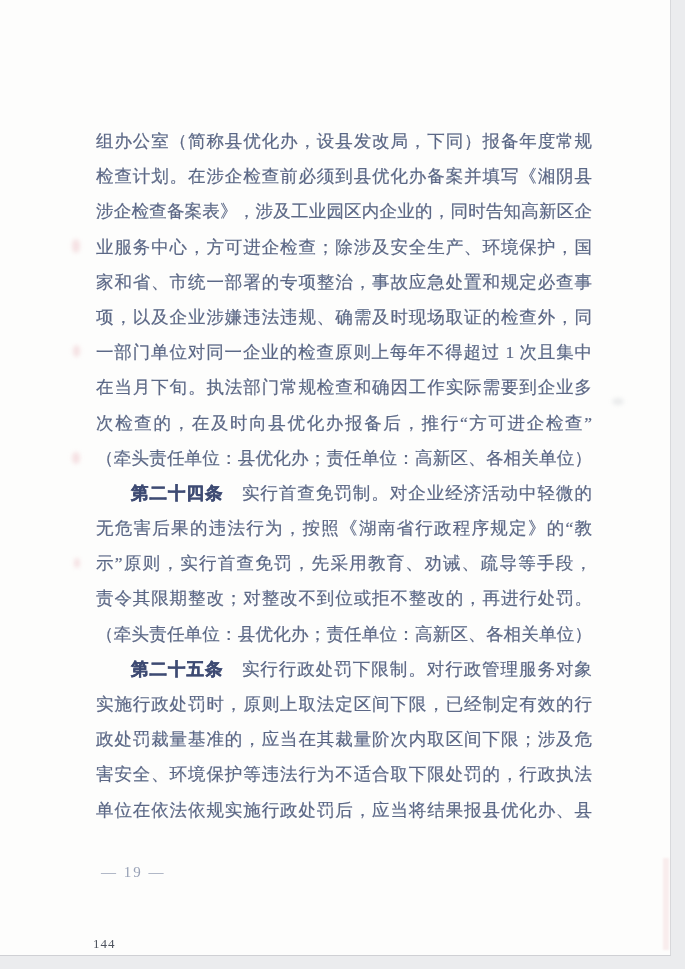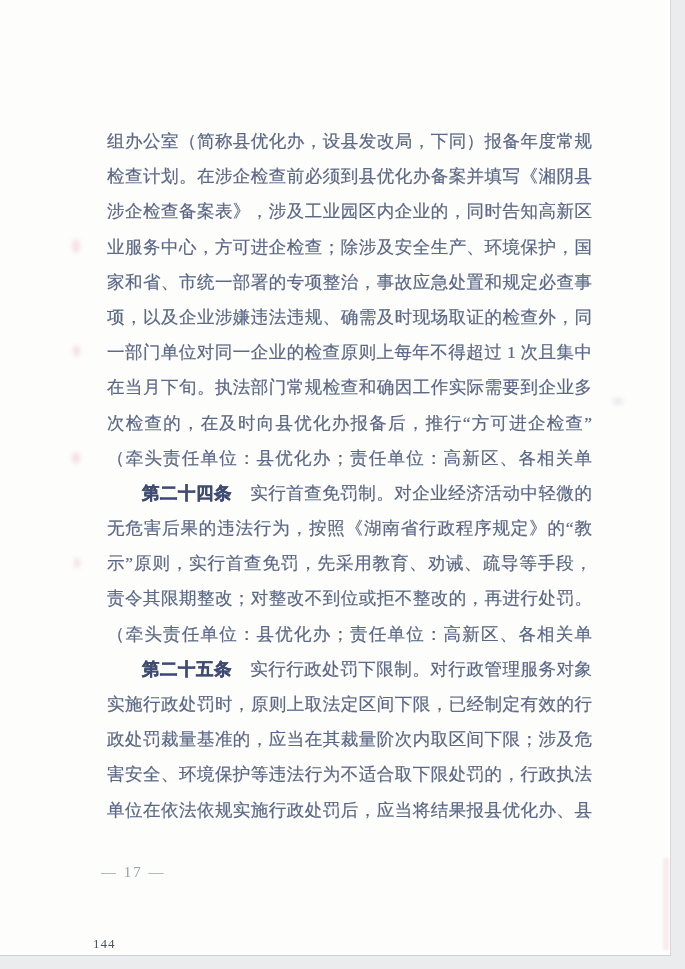--- a/index.html
+++ b/index.html
@@ -26,21 +26,20 @@
     position:absolute;left:96px;top:124px;width:496px;
   }
   .line{
     height:35.2px;line-height:35.2px;
     font-size:17.5px;
     color:var(--ink);
     text-align:justify;
     text-align-last:justify;
     text-justify:inter-character;
     overflow:hidden;
-    margin-left:11px;
     -webkit-text-stroke:0.2px var(--ink);
   }
   .line.indent{padding-left:35px;}
   .article-no{
     font-weight:bold;
     color:var(--ink-strong);
     -webkit-text-stroke:0.4px var(--ink-strong);
   }
   .page-number{
     position:absolute;left:101px;top:864px;
@@ -84,21 +83,21 @@
       <div class="line">示”原则，实行首查免罚，先采用教育、劝诫、疏导等手段，</div>
       <div class="line">责令其限期整改；对整改不到位或拒不整改的，再进行处罚。</div>
       <div class="line">（牵头责任单位：县优化办；责任单位：高新区、各相关单位）</div>
       <div class="line indent"><span class="article-no">第二十五条</span>　实行行政处罚下限制。对行政管理服务对象</div>
       <div class="line">实施行政处罚时，原则上取法定区间下限，已经制定有效的行</div>
       <div class="line">政处罚裁量基准的，应当在其裁量阶次内取区间下限；涉及危</div>
       <div class="line">害安全、环境保护等违法行为不适合取下限处罚的，行政执法</div>
       <div class="line">单位在依法依规实施行政处罚后，应当将结果报县优化办、县</div>
     </div>
 
-  <div class="page-number">— 17 —</div>
+  <div class="page-number">— 19 —</div>
 
   <div class="folio-number">144</div>
 
   <div class="smudge pink" style="left:72px;top:239px;width:8px;height:14px;"></div>
   <div class="smudge pink" style="left:73px;top:345px;width:7px;height:12px;"></div>
   <div class="smudge pink" style="left:72px;top:452px;width:8px;height:12px;"></div>
   <div class="smudge pink" style="left:74px;top:558px;width:6px;height:10px;"></div>
   <div class="smudge gray" style="left:612px;top:398px;width:12px;height:7px;"></div>
   <div class="edge-tint"></div>
 

